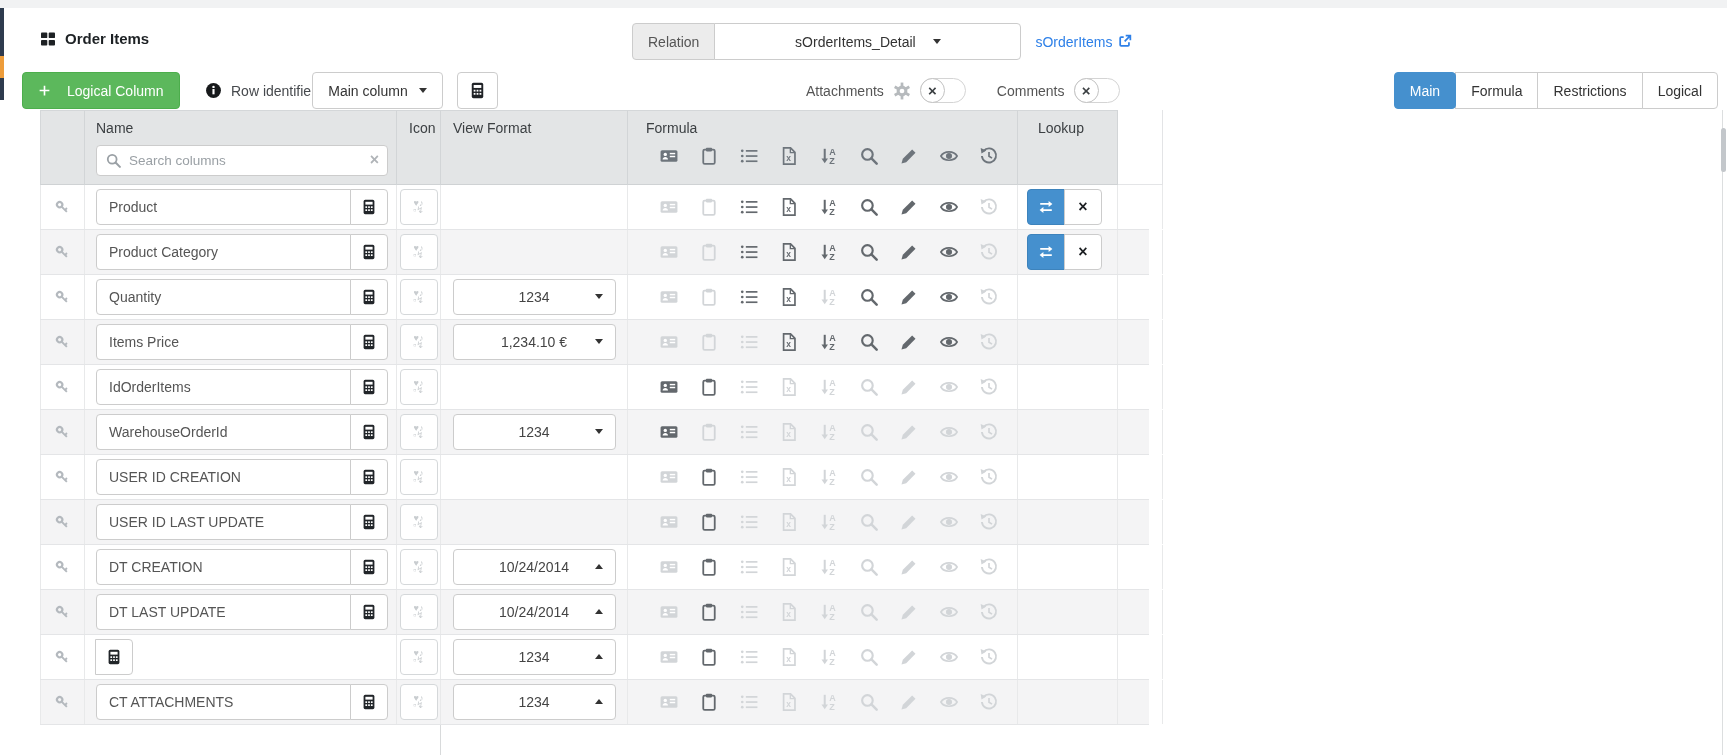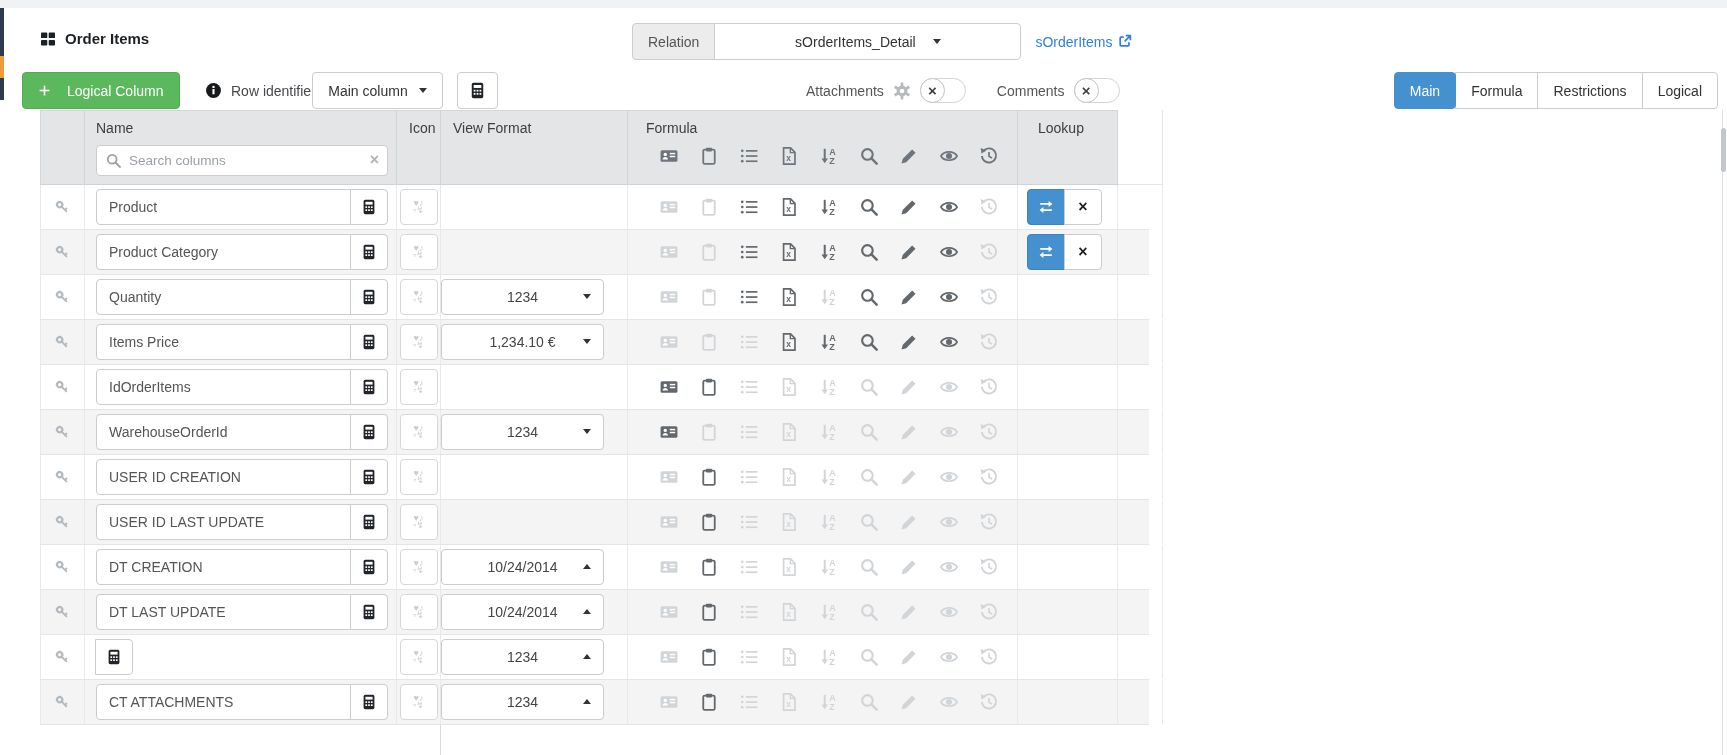--- a/index.html
+++ b/index.html
@@ -96,21 +96,21 @@
   .ig input{flex:1;min-width:0;height:36px;box-sizing:border-box;border:1px solid #ccc;
     border-radius:4px 0 0 4px;padding:0 12px;font-size:14px;color:#555;background:#fff;outline:none}
   .calcbtn{width:38px;height:36px;box-sizing:border-box;margin-left:-1px;border:1px solid #ccc;
     border-radius:0 4px 4px 0;background:#fff;display:flex;align-items:center;justify-content:center;
     padding:0;cursor:pointer}
   .calcbtn .ic{width:16px;height:16px;color:#212529}
   .iconcell{justify-content:center}
   .picker{width:38px;height:36px;box-sizing:border-box;border:1px solid #d5d8da;border-radius:4px;
     background:#fff;color:#c9cdd0;font-size:9px;line-height:7px;text-align:center;cursor:pointer;
     display:flex;align-items:center;justify-content:center;padding:0}
-  .vfcell{justify-content:flex-start}
+  .vfcell{justify-content:center}
   .vf{width:163px;height:36px;box-sizing:border-box;border:1px solid #ccc;border-radius:4px;background:#fff;
     display:flex;align-items:center;justify-content:center;font-size:14px;color:#444;position:relative;cursor:pointer}
   .caret{width:0;height:0;border-left:4.5px solid transparent;border-right:4.5px solid transparent;display:inline-block}
   .caret.down{border-top:5.5px solid #333}
   .caret.up{border-bottom:5.5px solid #333}
   .vf .caret{position:absolute;right:12px;top:50%;margin-top:-3px}
   .setcell{padding-left:32px;gap:22px}
   .set-icon{width:18px;height:18px;display:block;cursor:pointer}
   .set-icon.on{color:#63686d}
   .set-icon.off{color:#d2d5d8}

